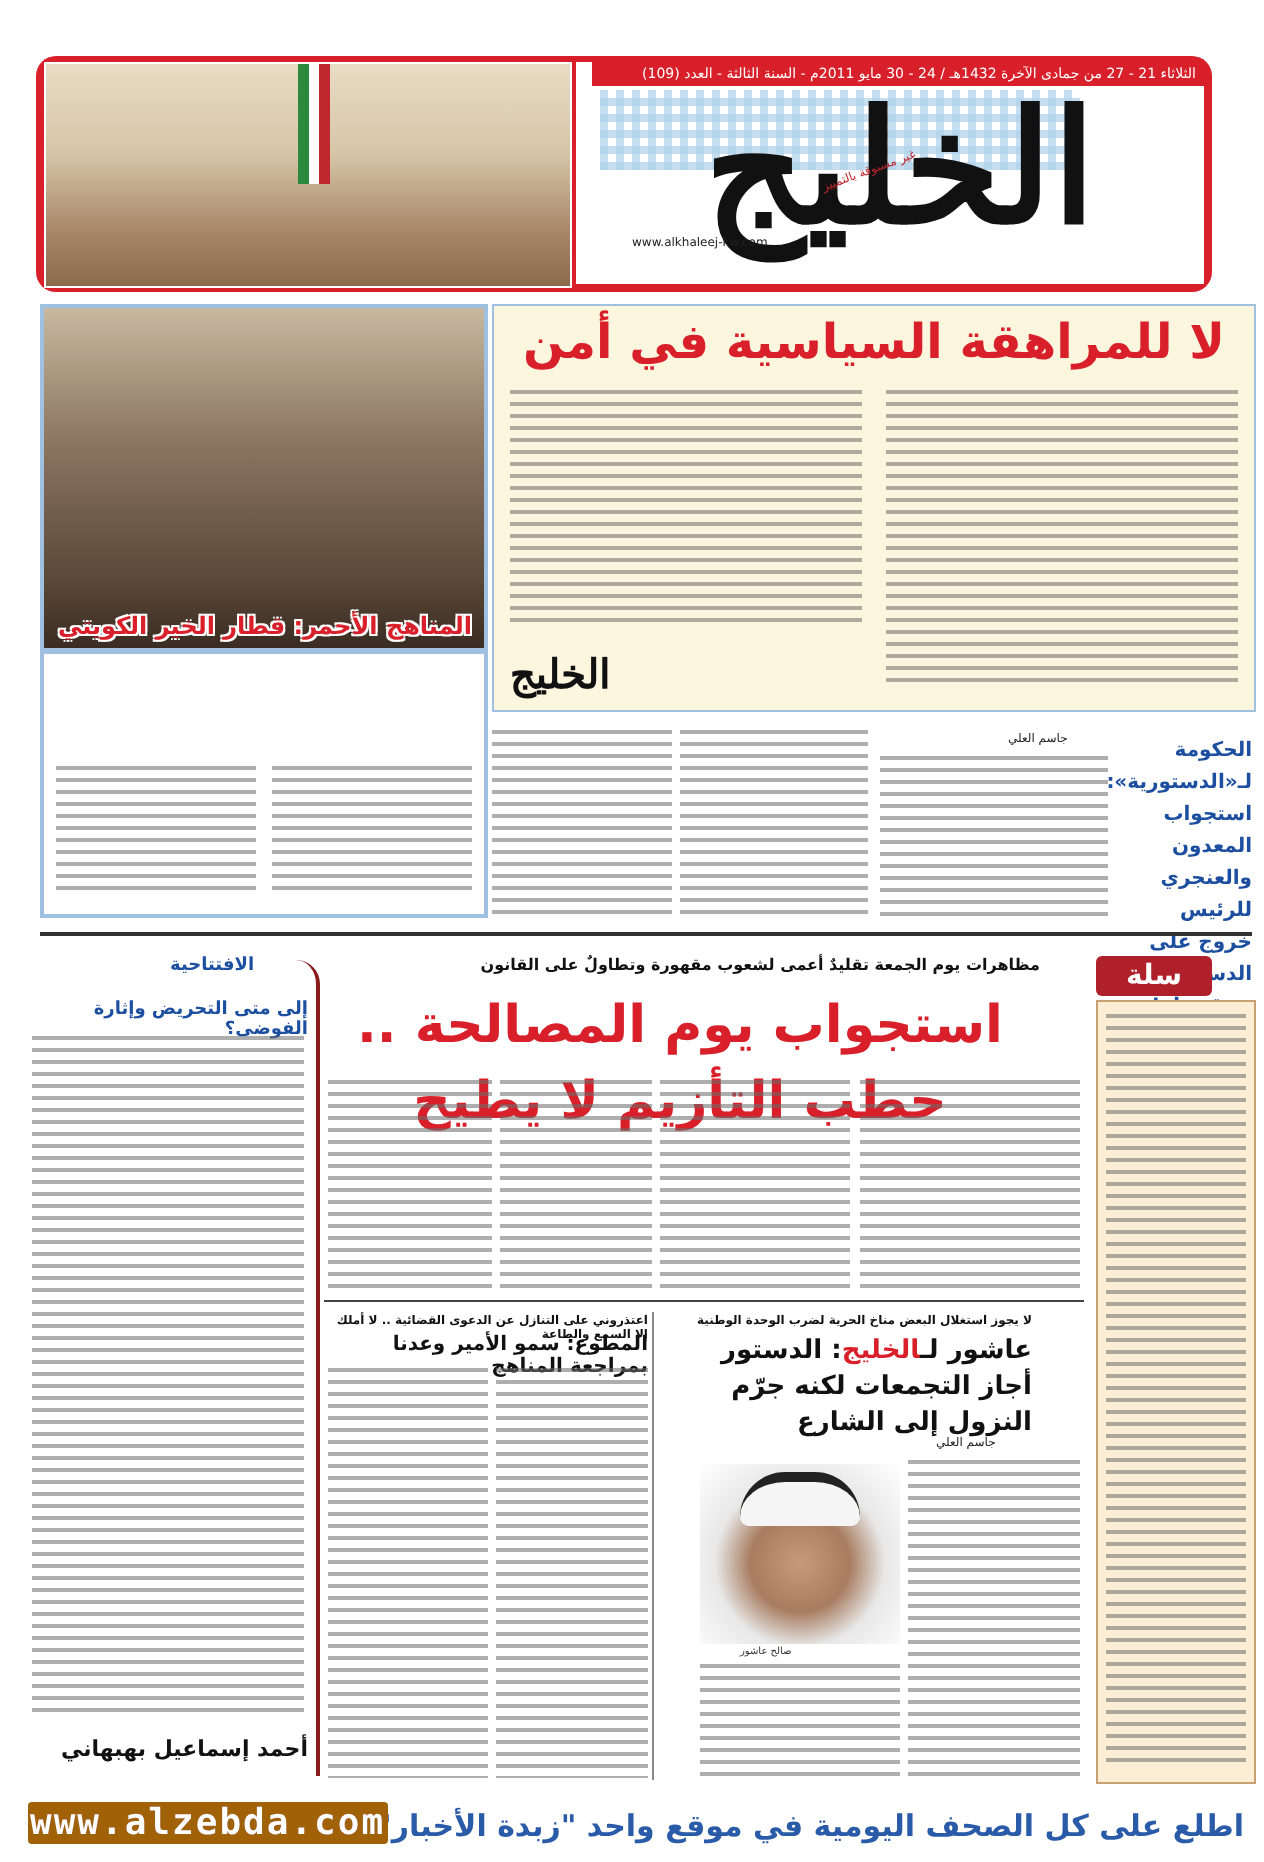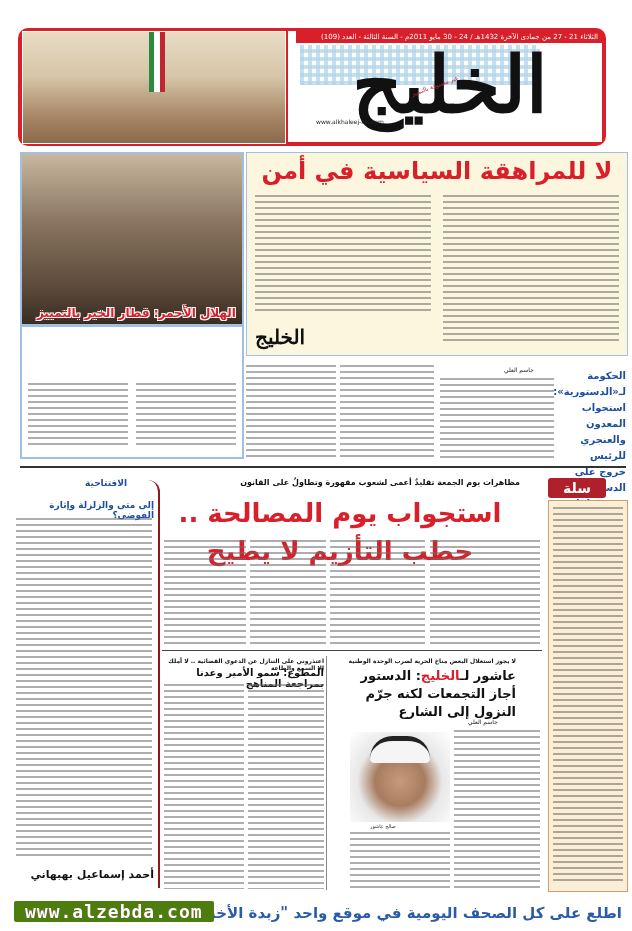--- a/index.html
+++ b/index.html
@@ -49,21 +49,21 @@
   .sec2-head .red { color: #d9202a; }
   .sec3-kicker { left: 162px; top: 657px; width: 162px; font-size: 6px; color: #111; font-weight: bold; text-align: right; }
   .sec3-head { left: 162px; top: 667px; width: 162px; font-weight: bold; font-size: 10px; color: #111; text-align: right; }
   .portrait { left: 350px; top: 732px; width: 100px; height: 90px; background: radial-gradient(ellipse at 50% 55%, #c79a7a 0%, #a87c60 35%, #e8e8e8 60%, #ffffff 100%); }
   .portrait .ghutra { position:absolute; left:20px; top:4px; width:60px; height:22px; background:#f5f5f5; border-radius:30px 30px 6px 6px; border-top:5px solid #222; }
   .portrait-cap { left: 370px; top: 823px; font-size: 5px; color: #333; }
   .vrule { position: absolute; width: 1px; background: #888; }
   .footer { left: 0; top: 896px; width: 632px; height: 35px; }
   .footer-cta { position: absolute; right: 10px; top: 8px; font-size: 15px; font-weight: bold; color: #2a5ba8; }
   .footer-url { position: absolute; left: 14px; top: 5px; font-family: "DejaVu Sans Mono", monospace; font-size: 18px; font-weight: bold; color: #ffffff; background: transparent; letter-spacing: 1px; direction: ltr; text-shadow: 0 0 0 #7a2838; -webkit-text-stroke: 0; }
-  .footer-url span { background: #4d7c0f; padding: 0 11px; border-radius: 2px; }
+  .footer-url span { background: #a16207; padding: 0 1px; border-radius: 2px; }
 </style>
 </head>
 <body>
 
 <div class="abs masthead"></div>
 <div class="abs mast-photo">
   <div class="flag"></div>
 </div>
 <div class="abs mast-right"></div>
 <div class="abs mast-pixels"></div>
@@ -78,21 +78,21 @@
 </div>
 
 <div class="abs main-head">لا للمراهقة السياسية في أمن الكويت</div>
 <div class="abs main-body">
   <div class="col-text lines" style="right:8px;top:6px;width:176px;height:150px;"></div>
   <div class="col-text lines" style="left:8px;top:6px;width:176px;height:120px;"></div>
   <div class="sig-logo">الخليج</div>
 </div>
 
 <div class="abs photo-box">
-  <div class="caption">الهلال الأحمر: قطار الخير بالتمييز</div>
+  <div class="caption">المناهج الأحمر: قطار الخير الكويتي</div>
 </div>
 <div class="abs story-box">
   <div class="col-text lines" style="right:6px;top:56px;width:100px;height:66px;"></div>
   <div class="col-text lines" style="left:6px;top:56px;width:100px;height:66px;"></div>
 </div>
 
 <div class="abs side-head">الحكومة لـ«الدستورية»: استجواب المعدون والعنجري للرئيس خروج على الدستور وتنقيح له!</div>
 <div class="byline" style="left:504px;top:366px;">جاسم العلي</div>
 <div class="abs col-text lines" style="left:440px;top:378px;width:114px;height:82px;"></div>
 <div class="abs col-text lines" style="left:340px;top:365px;width:94px;height:95px;"></div>
@@ -107,21 +107,21 @@
 <div class="abs col-text lines" style="left:164px;top:540px;width:82px;height:105px;"></div>
 <div class="abs" style="left:162px;top:650px;width:380px;height:1px;background:#444;"></div>
 
 <div class="abs sila-box">سلة «الخليج»</div>
 <div class="abs sila-body">
   <div class="col-text lines" style="right:4px;top:6px;width:70px;height:378px;"></div>
 </div>
 
 <div class="abs edit-frame"></div>
 <div class="abs edit-label">الافتتاحية</div>
-<div class="abs edit-title">إلى متى والزلزلة وإثارة الفوضى؟</div>
+<div class="abs edit-title">إلى متى التحريض وإثارة الفوضى؟</div>
 <div class="abs col-text lines" style="left:16px;top:518px;width:136px;height:340px;"></div>
 <div class="abs edit-author">أحمد إسماعيل بهبهاني</div>
 
 <div class="abs sec2-kicker">لا يجوز استغلال البعض مناخ الحرية لضرب الوحدة الوطنية</div>
 <div class="abs sec2-head">
   <span>عاشور لـ</span><span class="red">الخليج</span><span>: الدستور أجاز التجمعات لكنه جرّم النزول إلى الشارع</span>
 </div>
 <div class="byline" style="left:468px;top:718px;">جاسم العلي</div>
 <div class="abs portrait">
     <div class="ghutra"></div>

